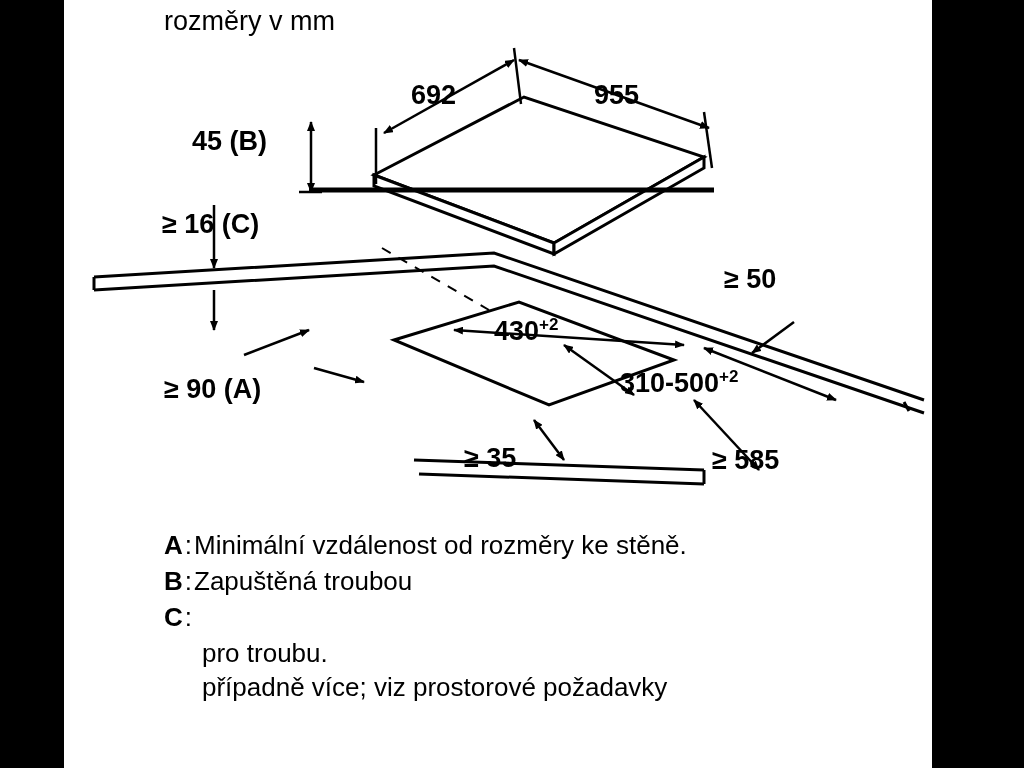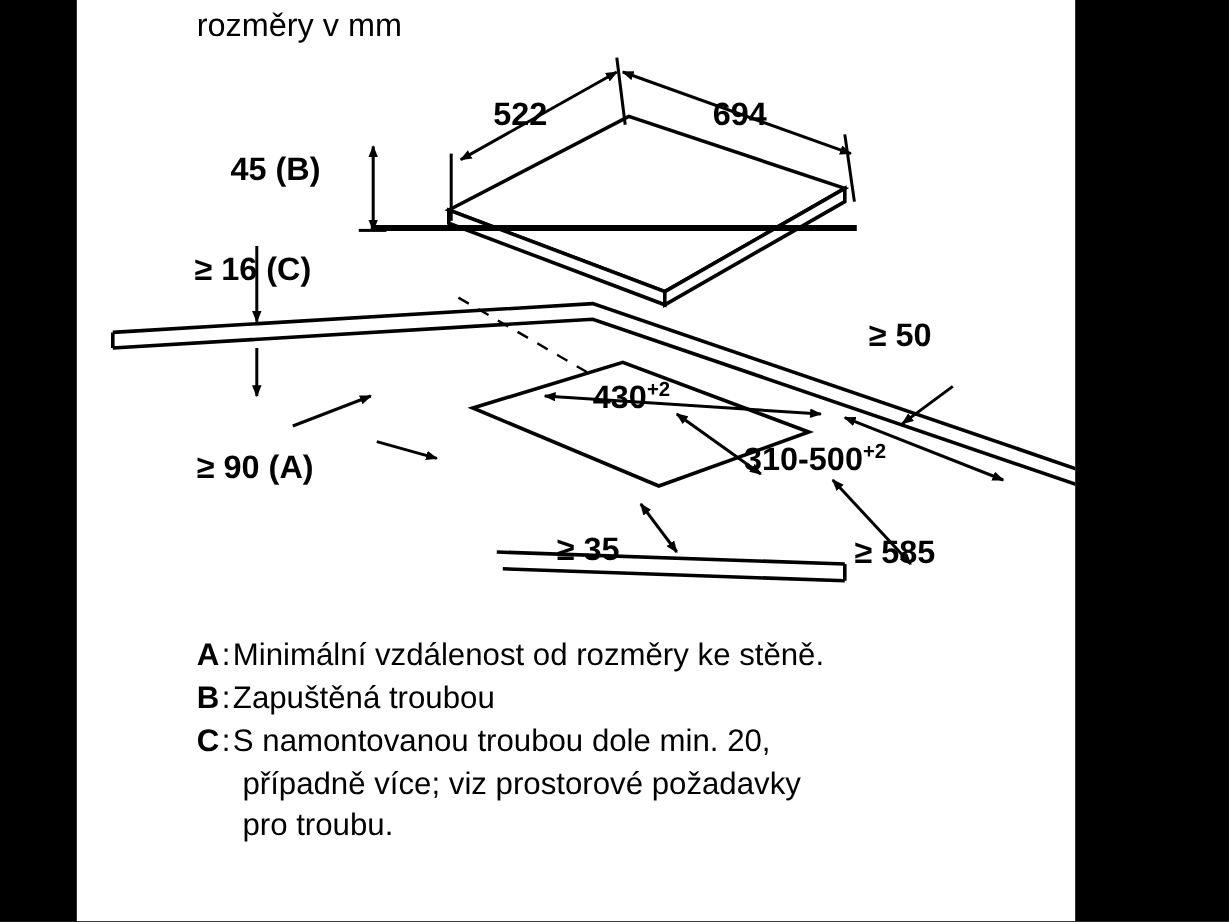--- a/index.html
+++ b/index.html
@@ -7,20 +7,21 @@
     padding: 0;
     background: #000000;
   }
   #page {
     position: relative;
     width: 896px;
     height: 768px;
     background: #000000;
     overflow: hidden;
     font-family: "Liberation Sans", sans-serif;
+    padding-left: 36px;
   }
   #canvas {
     position: absolute;
     left: 64px;
     top: 0;
     width: 896px;
     height: 768px;
     background: #ffffff;
   }
   svg.diagram {
@@ -172,22 +173,22 @@
         <line x1="630" y1="400" x2="695" y2="470" marker-start="url(#arrowStart)" marker-end="url(#arrow)"></line>
       </g>
 
       <g stroke="#000000" stroke-width="2.5" fill="none">
         <line x1="470" y1="420" x2="500" y2="460" marker-start="url(#arrowStart)" marker-end="url(#arrow)"></line>
       </g>
     </svg>
 
     <div class="lbl head" style="left:100px; top:8px;">rozměry v mm</div>
 
-    <div class="lbl dim" style="left:347px; top:82px;">522</div>
-    <div class="lbl dim" style="left:530px; top:82px;">694</div>
+    <div class="lbl dim" style="left:347px; top:82px;">692</div>
+    <div class="lbl dim" style="left:530px; top:82px;">955</div>
     <div class="lbl dim" style="left:128px; top:128px;">45 (B)</div>
     <div class="lbl dim" style="left:98px; top:211px;">≥ 16 (C)</div>
 
     <div class="lbl dim" style="left:430px; top:316px;">
       <span>430</span><span class="sup">+2</span>
     </div>
 
     <div class="lbl dim" style="left:556px; top:368px;">
       <span>310-500</span><span class="sup">+2</span>
     </div>
@@ -204,20 +205,19 @@
         <span class="legend-text">Minimální vzdálenost od rozměry ke stěně.</span>
       </div>
       <div class="legend-row">
         <span class="legend-key">B</span>
         <span class="legend-text">:</span>
         <span class="legend-text">Zapuštěná troubou</span>
       </div>
       <div class="legend-row">
         <span class="legend-key">C</span>
         <span class="legend-text">:</span>
-        <span class="legend-text">S namontovanou troubou dole min. 20,</span>
       </div>
+      <div class="legend-cont">pro troubu.</div>
       <div class="legend-cont">případně více; viz prostorové požadavky</div>
-      <div class="legend-cont">pro troubu.</div>
     </div>
 
   </div>
 </div>
 
 </body></html>

